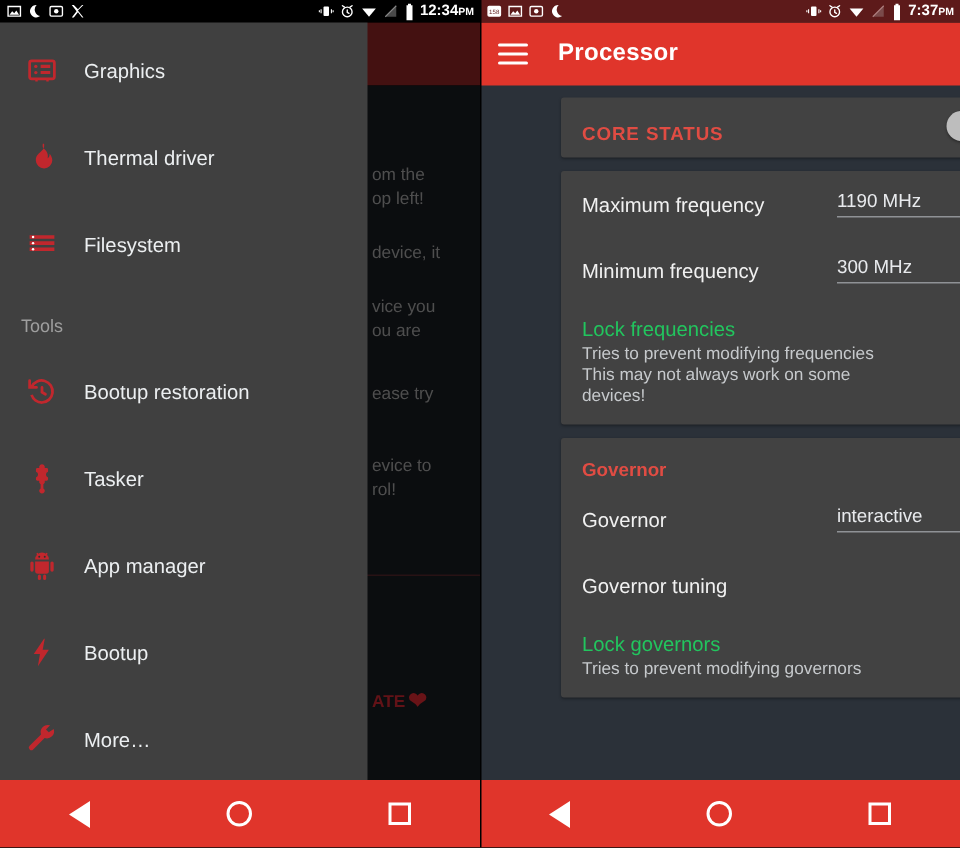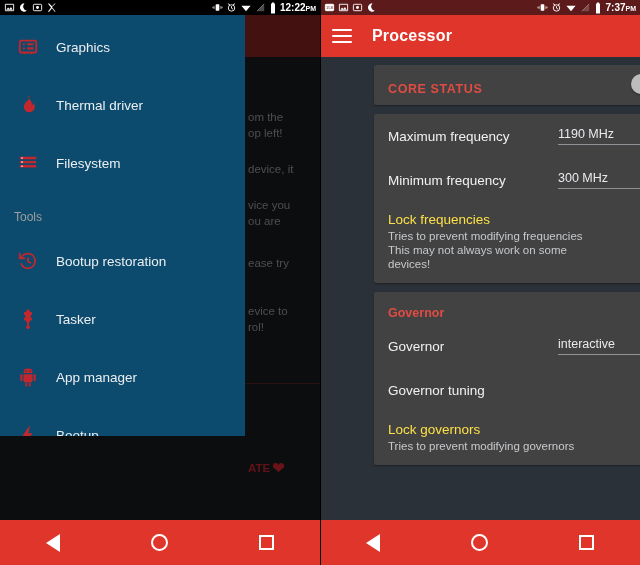--- a/index.html
+++ b/index.html
@@ -30,22 +30,22 @@
   .bg-text div { padding-left:248px; white-space:nowrap; }
   .bg-love { position:absolute; left:248px; color:#b3222a; font-size:11.5px; font-weight:bold;
              display:flex; align-items:center; gap:2px; }
   .bg-love .heart { color:#c0232b; font-size:15px; line-height:1; }
   .bg-divider { position:absolute; left:0; width:320px; height:1px; background:#4a2226; }
 
   
   .scrim { position:absolute; top:15px; left:0; width:320px; height:505px; background:rgba(0,0,0,.45); z-index:5; }
 
   
-  .drawer { position:absolute; top:0; left:0; width:245px; height:436px;
-    background:#0c4a6e; z-index:20; overflow:hidden; }
+  .drawer { position:absolute; top:0; left:0; width:245px; height:520px;
+    background:#404040; z-index:20; overflow:hidden; }
   .drawer-scroll { position:absolute; top:0; left:0; width:245px; }
 
   .nav-item { position:relative; height:58px; display:flex; align-items:center; }
   .nav-ico { width:56px; display:flex; align-items:center; justify-content:center; flex:0 0 56px; }
   .nav-label { font-size:13.5px; color:#eceff1; }
   .nav-section { height:40px; display:flex; align-items:flex-end; padding:0 0 8px 14px;
     font-size:12px; color:#9e9e9e; }
 
   
   .app { position:absolute; top:15px; left:0; width:368px; height:505px; background:#2b3139; }
@@ -65,21 +65,21 @@
   .row-label { color:#f1f1f1; font-size:13.5px; }
   .row-right { margin-left:auto; display:flex; }
 
   .spinner { min-width:108px; display:flex; align-items:center; border-bottom:1px solid #8f9296;
              padding-bottom:3px; }
   .spinner-val { color:#e8eaed; font-size:12.5px; }
   .caret { margin-left:auto; width:0; height:0; border-left:5px solid transparent;
            border-right:5px solid transparent; border-top:5px solid #cfd2d6; }
 
   .two-line { display:flex; align-items:flex-start; padding:10px 0 12px 0; }
-  .tl-text .tl-title { color:#fde047; font-size:13.5px; padding-bottom:2px; }
+  .tl-text .tl-title { color:#22c55e; font-size:13.5px; padding-bottom:2px; }
   .tl-text .tl-sub { color:#c6c9cc; font-size:11.5px; line-height:14px; }
   .tl-right { margin-left:auto; padding-left:10px; align-self:center; }
 
   .toggle { width:34px; height:14px; background:#6f7276; border-radius:7px; position:relative; }
   .toggle .thumb { position:absolute; top:-3px; left:-1px; width:20px; height:20px;
                    border-radius:50%; background:#bdbdbd; box-shadow:0 1px 2px rgba(0,0,0,.4); }
 
   .status-row { display:flex; align-items:center; min-height:40px; padding-bottom:2px; }
 
   
@@ -260,21 +260,21 @@
         <svg class="sb-ico" width="12" height="11" viewBox="0 0 24 24" fill="#fff">
             <path d="M2 8l10 12L22 8z"></path>
           </svg>
         <svg class="sb-ico" width="11" height="11" viewBox="0 0 24 24" fill="none">
             <path d="M20 4v16H4z" fill="#4a4a4a"></path>
             <path d="M4 20L20 4" stroke="#888" stroke-width="1.6"></path>
           </svg>
         <svg class="sb-ico" width="8" height="12" viewBox="0 0 12 24" fill="#fff">
             <path d="M4 1h4v2h2v20H2V3h2V1z"></path>
           </svg>
-        <span class="sb-clock"><span>12:22</span><span class="ampm">PM</span></span>
+        <span class="sb-clock"><span>12:34</span><span class="ampm">PM</span></span>
       </span>
     </div>
 
     <div class="navbar">
       <span class="nb-back"></span>
       <span class="nb-home"></span>
       <span class="nb-recent"></span>
     </div>
   </div>
 

